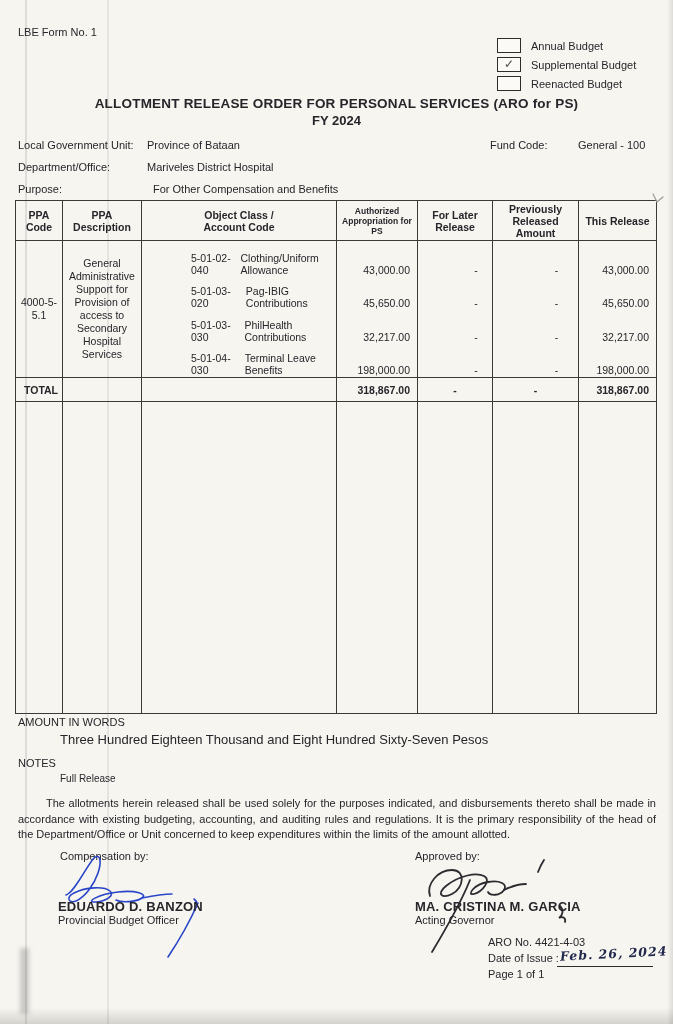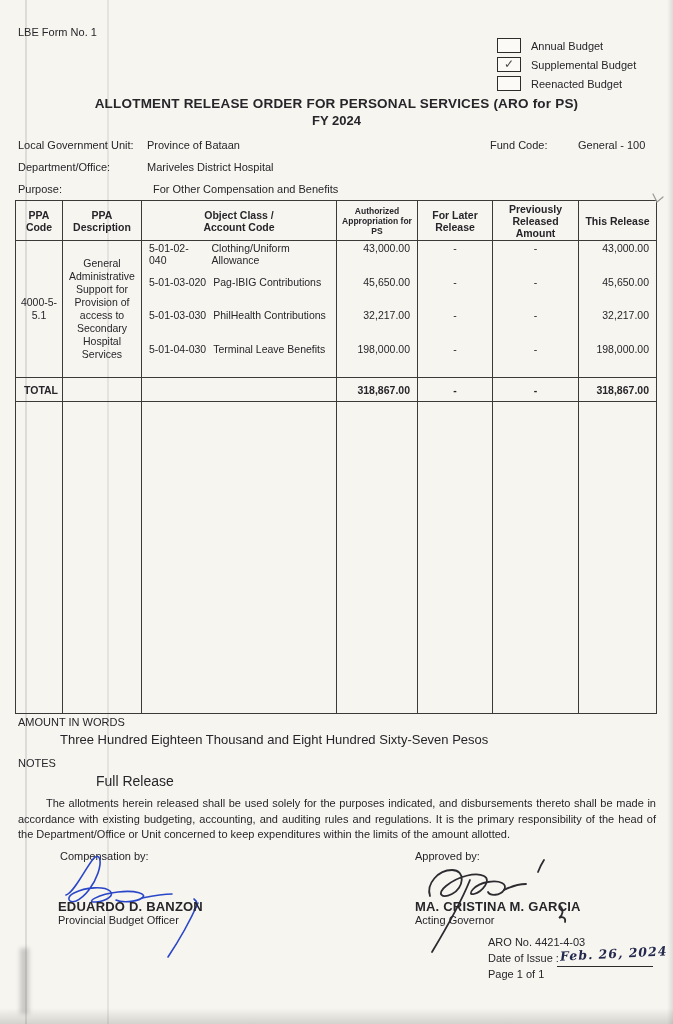--- a/index.html
+++ b/index.html
@@ -36,34 +36,34 @@
   table{border-collapse:collapse;table-layout:fixed;width:641px;}
   td,th{border:1.4px solid #3b3a38;padding:0;font-size:10.5px;overflow:hidden;}
   th{font-weight:bold;vertical-align:middle;text-align:center;line-height:12px;}
   th .h-small{font-size:8.5px;line-height:10px;}
   tr.hdr{height:40px;}
   tr.body-row{height:134px;}
   tr.total-row{height:24px;}
   tr.empty-row{height:312px;}
   td{vertical-align:middle;}
   .cell-stack{display:flex;flex-direction:column;height:134px;}
-  .line-item{flex:1;display:flex;align-items:flex-start;}
+  .line-item{flex:1;display:flex;align-items:flex-end;margin-left:42px;}
   .obj-line{padding-left:7px;gap:7px;}
   .num-line{justify-content:flex-end;padding-right:7px;}
   .dash-line{justify-content:center;}
   .ppa-code-cell{text-align:center;line-height:13px;word-break:break-word;}
   .ppa-desc-cell{text-align:center;line-height:13px;padding:16px 3px;}
   .total-label{font-weight:bold;padding-left:4px;text-align:center;}
   .total-num{font-weight:bold;text-align:right;padding-right:7px;}
   .total-dash{font-weight:bold;text-align:center;}
   
   #aiw-label{left:18px;top:716px;font-size:11px;}
   #aiw-value{left:60px;top:732px;font-size:13px;}
   #notes-label{left:18px;top:757px;font-size:11px;}
-  #notes-value{left:60px;top:773px;font-size:14px;margin-left:36px;}
+  #notes-value{left:60px;top:773px;font-size:10px;}
   #disclaimer{left:18px;top:796px;width:638px;font-size:11px;line-height:15.5px;text-align:justify;text-indent:28px;}
   #recommended-label{left:60px;top:850px;font-size:11px;}
   #approved-label{left:415px;top:850px;font-size:11px;}
   .sig-name{font-weight:bold;font-size:13px;letter-spacing:.2px;}
   #recommended-name{left:58px;top:899px;}
   #recommended-title{left:58px;top:914px;font-size:11px;}
   #approved-name{left:415px;top:899px;}
   #approved-title{left:415px;top:914px;font-size:11px;}
   #sig-banzon{left:52px;top:853px;width:170px;height:110px;}
   #sig-garcia{left:418px;top:858px;width:165px;height:100px;}

